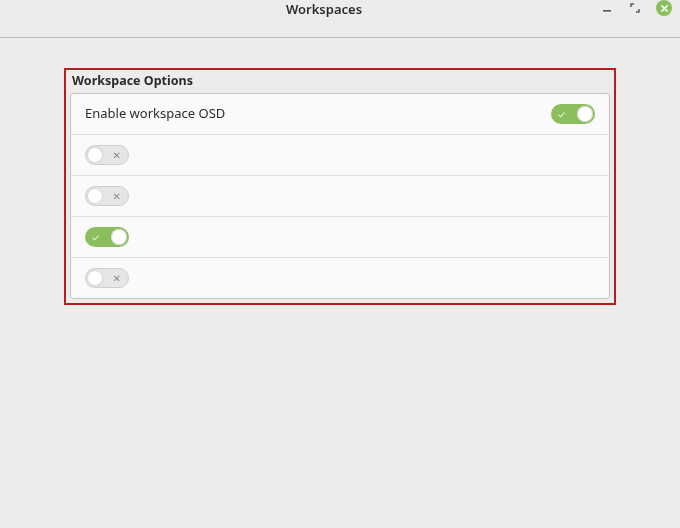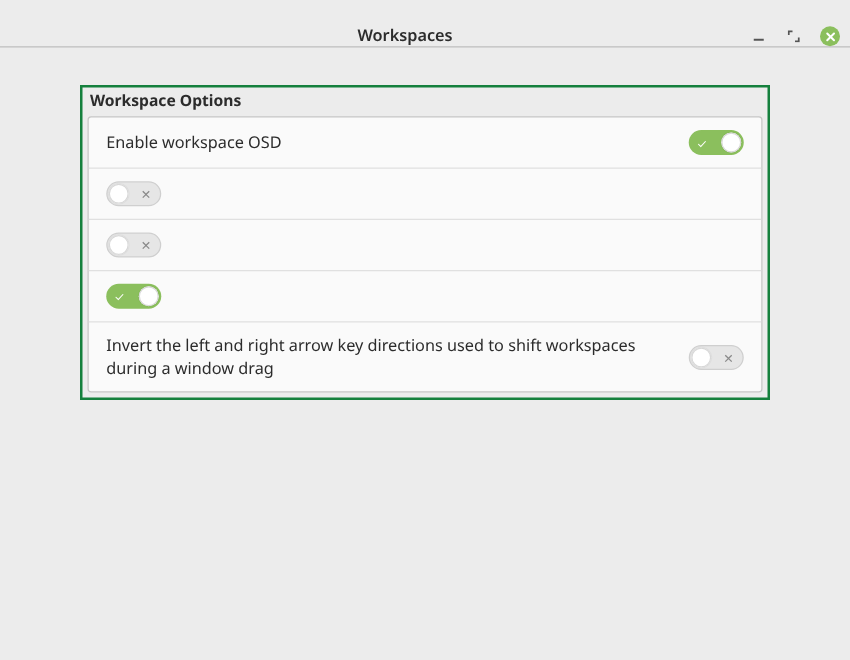--- a/index.html
+++ b/index.html
@@ -7,21 +7,21 @@
       width: 680px;
       height: 528px;
       font-family: "Noto Sans", "Segoe UI", Ubuntu, sans-serif;
       background: #ececec;
       font-size: 13px;
       color: #2c2c2c;
     }
     .titlebar {
       height: 38px;
       display: flex;
-      align-items: flex-end;
+      align-items: flex-start;
       justify-content: space-between;
       padding: 0 8px 0 0;
       border-bottom: 1px solid #bdbdbd;
       background: #ececec;
     }
     .titlebar .center {
       flex: 1;
       text-align: center;
       font-weight: 600;
       font-size: 13px;
@@ -45,21 +45,21 @@
       border-radius: 50%;
       background: #8bbf5d;
       display:flex;
       align-items:center;
       justify-content:center;
     }
     .content {
       padding: 30px 64px 0 64px;
     }
     .group-outline {
-      border: 2px solid #15803d;
+      border: 2px solid #b91c1c;
       padding: 0 4px 4px 4px;
       position: relative;
     }
     .group-title {
       font-weight: 700;
       font-size: 12.5px;
       padding: 2px 2px 2px 2px;
       display: inline-block;
       position: relative;
       top: 0px;
@@ -185,21 +185,20 @@
             <div class="knob"></div>
           </div>
         </div>
         <div class="option-row">
           <div class="toggle on">
             <span class="toggle-mark">✓</span>
             <div class="knob"></div>
           </div>
         </div>
         <div class="option-row">
-          <div class="option-label">Invert the left and right arrow key directions used to shift workspaces during a window drag</div>
           <div class="toggle off">
             <span class="toggle-mark">✕</span>
             <div class="knob"></div>
           </div>
         </div>
       </div>
   </div>
 </div>
 
 </body></html>

